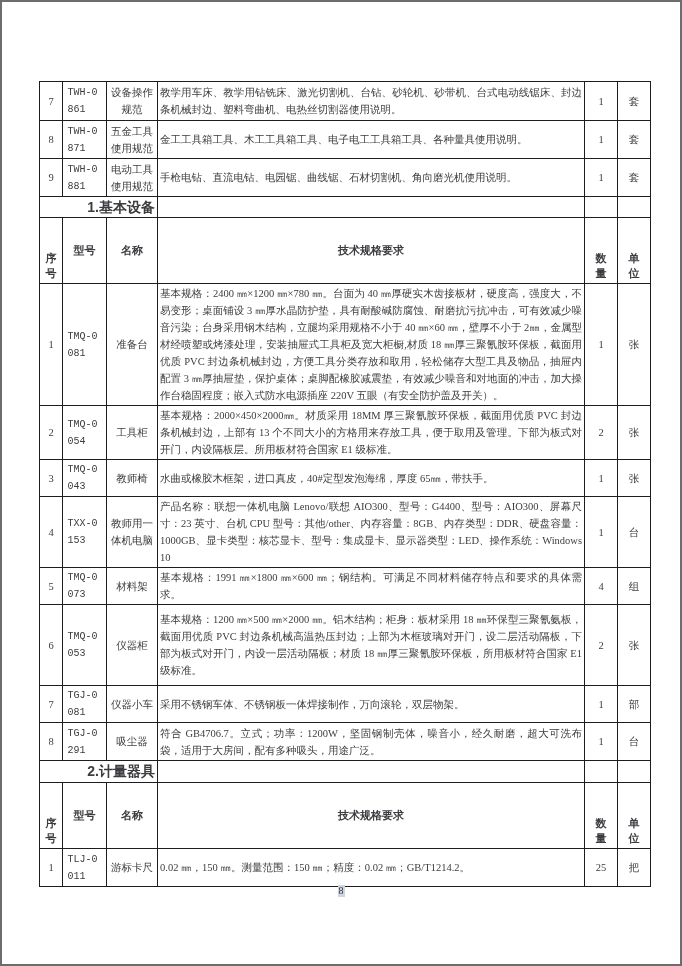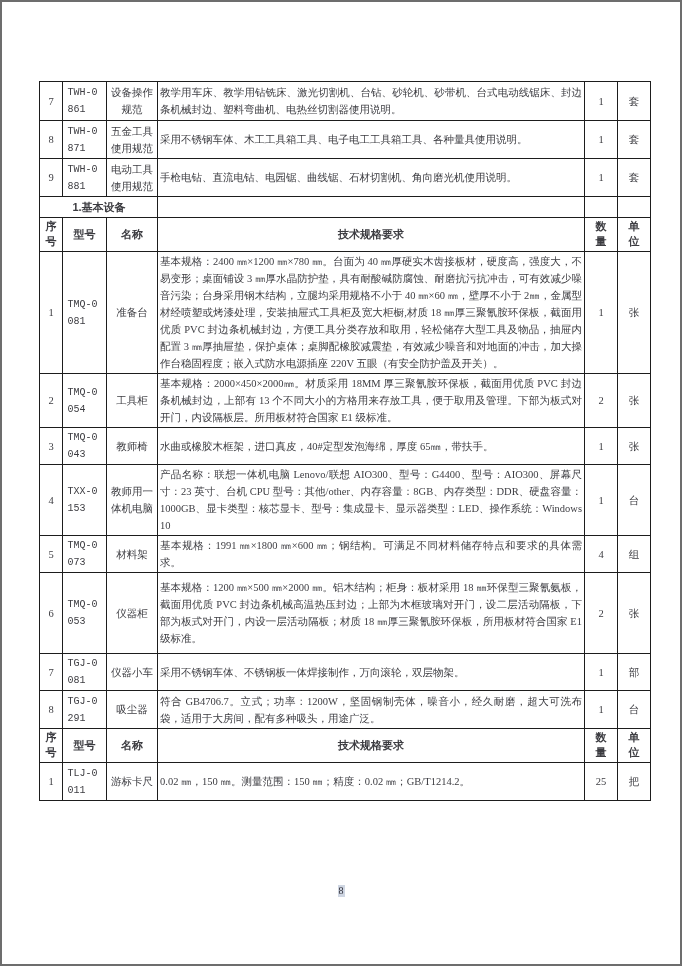--- a/index.html
+++ b/index.html
@@ -49,32 +49,33 @@
     font-weight:bold;
     font-size:11px;
     text-align:center;
   }
   .vwrap{
     display:inline-block;
     width:1.15em;
     word-break:break-all;
     line-height:15px;
     text-align:center;
+    margin-top:32px;
   }
   tr.sec td{
     font-weight:bold;
     font-size:13px;
     text-align:left;
     padding-left:3px;
     font-family:"Liberation Sans", sans-serif;
   }
   tr.sub td{
     font-weight:bold;
-    font-size:11px;
-    text-align:center;
+    font-size:14px;
+    text-align:right;
     padding-left:3px;
     font-family:"Liberation Sans", sans-serif;
   }
   .page-num-wrap{
     position:absolute;
     left:0;right:0;top:878px;
     text-align:center;
   }
   .page-num{
     display:inline-block;
@@ -105,21 +106,21 @@
       <td class="c-model"><span class="model">TWH-0861</span></td>
       <td class="c-name">设备操作规范</td>
       <td class="c-spec">教学用车床、教学用钻铣床、激光切割机、台钻、砂轮机、砂带机、台式电动线锯床、封边条机械封边、塑料弯曲机、电热丝切割器使用说明。</td>
       <td class="c-qty">1</td>
       <td class="c-unit">套</td>
     </tr>
     <tr style="height:38px">
       <td class="c-no">8</td>
       <td class="c-model"><span class="model">TWH-0871</span></td>
       <td class="c-name">五金工具使用规范</td>
-      <td class="c-spec">采用不锈钢车体、木工工具箱工具、电子电工工具箱工具、各种量具使用说明。</td>
+      <td class="c-spec">金工工具箱工具、木工工具箱工具、电子电工工具箱工具、各种量具使用说明。</td>
       <td class="c-qty">1</td>
       <td class="c-unit">套</td>
     </tr>
     <tr style="height:38px">
       <td class="c-no">9</td>
       <td class="c-model"><span class="model">TWH-0881</span></td>
       <td class="c-name">电动工具使用规范</td>
       <td class="c-spec">手枪电钻、直流电钻、电园锯、曲线锯、石材切割机、角向磨光机使用说明。</td>
       <td class="c-qty">1</td>
       <td class="c-unit">套</td>
@@ -200,20 +201,26 @@
     </tr>
     <tr style="height:38px">
       <td class="c-no">8</td>
       <td class="c-model"><span class="model">TGJ-0291</span></td>
       <td class="c-name">吸尘器</td>
       <td class="c-spec">符合 GB4706.7。立式；功率：1200W，坚固钢制壳体，噪音小，经久耐磨，超大可洗布袋，适用于大房间，配有多种吸头，用途广泛。</td>
       <td class="c-qty">1</td>
       <td class="c-unit">台</td>
     </tr>
 
+    <tr class="sub" style="height:22px">
+      <td colspan="3">2.计量器具</td>
+      <td></td>
+      <td></td>
+      <td></td>
+    </tr>
 
     <tr class="head" style="height:34px">
       <td><span class="vwrap">序号</span></td>
       <td>型号</td>
       <td>名称</td>
       <td>技术规格要求</td>
       <td><span class="vwrap">数量</span></td>
       <td><span class="vwrap">单位</span></td>
     </tr>
 

